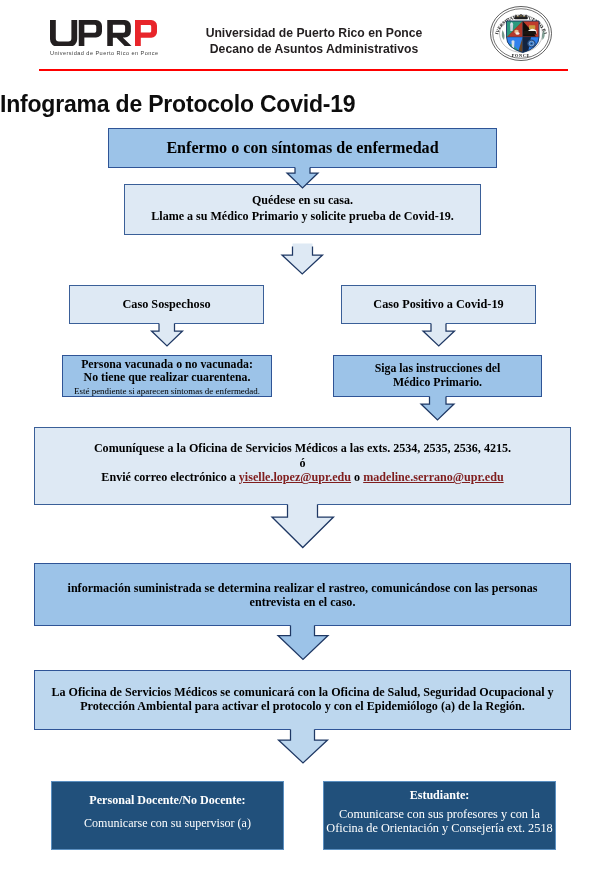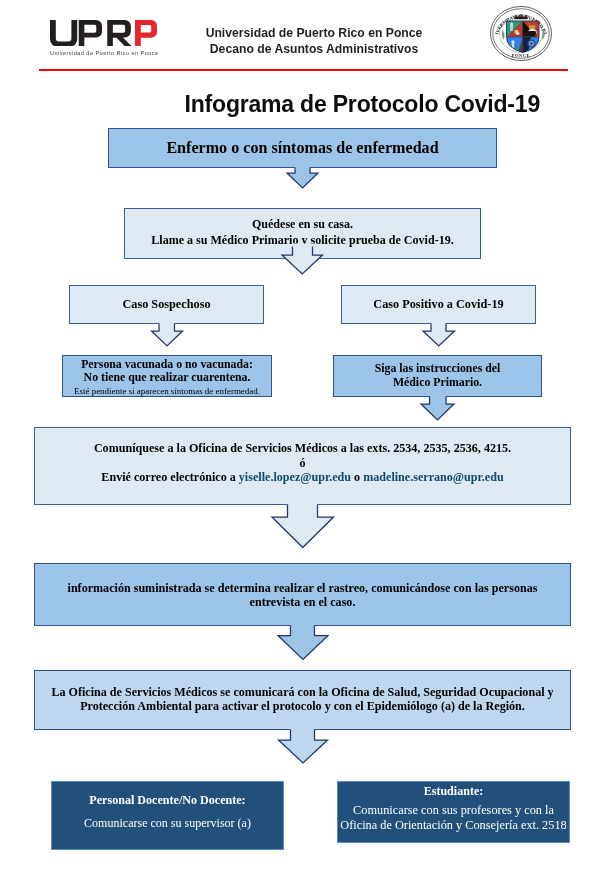--- a/index.html
+++ b/index.html
@@ -15,21 +15,21 @@
       letter-spacing:0.46px;color:#3c3c3c;margin-top:3.3px;white-space:nowrap;}
 
   #hdr-text{left:149px;top:24.5px;width:330px;text-align:center;
       font-family:"Liberation Sans",sans-serif;font-weight:bold;font-size:12.2px;
       line-height:16px;color:#231f20;}
 
   #seal{left:490px;top:6px;width:62px;height:55px;}
 
   #redline{left:38.5px;top:68.6px;width:529px;height:2.4px;background:#fe0000;}
 
-  #title{left:0;top:91px;width:540px;text-align:right;
+  #title{left:0;top:91px;width:540px;text-align:left;
       font-family:"Liberation Sans",sans-serif;font-weight:bold;font-size:23px;
       color:#0d0d0d;letter-spacing:-0.2px;}
 
   
   .box{position:absolute;box-sizing:border-box;display:flex;flex-direction:column;
        align-items:center;justify-content:center;text-align:center;color:#000;}
   .bMid{background:#9cc3e8;border:1.5px solid #2f5496;}
   .bLight{background:#dee9f4;border:1.5px solid #3a5f98;}
   .bMid2{background:#bdd7ee;border:1.5px solid #2f5496;}
   .bDark{background:#21507b;border:0.7px solid #5b8fc0;color:#ffffff;}
@@ -37,21 +37,21 @@
   .l1{font-weight:bold;font-size:16.1px;line-height:18px;}
   .l2{font-weight:bold;font-size:12.05px;line-height:15.5px;}
   .l3{font-weight:bold;font-size:12.25px;line-height:15px;}
   .l4{font-size:8.95px;line-height:13.1px;font-weight:normal;}
   .l5{font-weight:bold;font-size:11.8px;line-height:13.7px;}
   .l6{font-weight:bold;font-size:12.1px;line-height:14.4px;}
   .l7{font-weight:bold;font-size:12.1px;line-height:14px;white-space:nowrap;}
   .dk-t{font-weight:bold;font-size:12.08px;line-height:14px;}
   .dk-b{font-weight:normal;font-size:12.02px;line-height:14px;}
 
-  .mail{color:#0c4a6e;}
+  .mail{color:#7f1d1d;text-decoration:underline;}
   .sep{height:9px;}
   .sep2{height:5.2px;}
   .dk-b2{font-weight:normal;font-size:12.3px;line-height:14.5px;}
 
   
   #arrows{position:absolute;left:0;top:0;width:610px;height:875px;z-index:3;pointer-events:none;}
   .box{z-index:2;}
 </style>
 </head>
 <body>
@@ -183,21 +183,21 @@
   </div>
 
   <div class="abs" id="redline"></div>
 
   <div class="abs" id="title">Infograma de Protocolo Covid-19</div>
 
   <div class="box bMid" style="left:108px;top:128px;width:389px;height:40px;">
     <div class="l1">Enfermo o con síntomas de enfermedad</div>
   </div>
 
-  <div class="box bLight" style="left:124px;top:208px;width:357px;height:51px;padding-bottom:2px;">
+  <div class="box bLight" style="left:124px;top:184px;width:357px;height:51px;padding-bottom:2px;">
     <div class="l2">Quédese en su casa.</div>
     <div class="l2">Llame a su Médico Primario y solicite prueba de Covid-19.</div>
   </div>
 
   <div class="box bLight" style="left:69px;top:285px;width:195px;height:39px;">
     <div class="l3">Caso Sospechoso</div>
   </div>
 
   <div class="box bLight" style="left:341px;top:285px;width:195px;height:39px;">
     <div class="l3">Caso Positivo a Covid-19</div>
@@ -229,20 +229,20 @@
     <div class="l7">La Oficina de Servicios Médicos se comunicará con la Oficina de Salud, Seguridad Ocupacional y</div>
     <div class="l7">Protección Ambiental para activar el protocolo y con el Epidemiólogo (a) de la Región.</div>
   </div>
 
   <div class="box bDark" style="left:51px;top:781px;width:233px;height:69px;padding-bottom:9px;">
     <div class="dk-t">Personal Docente/No Docente:</div>
     <div class="sep"></div>
     <div class="dk-b">Comunicarse con su supervisor (a)</div>
   </div>
 
-  <div class="box bDark" style="left:337px;top:781px;width:233px;height:62px;padding-bottom:7.5px;">
+  <div class="box bDark" style="left:323px;top:781px;width:233px;height:69px;padding-bottom:7.5px;">
     <div class="dk-t">Estudiante:</div>
     <div class="sep2"></div>
     <div class="dk-b2">Comunicarse con sus profesores y con la</div>
     <div class="dk-b2">Oficina de Orientación y Consejería ext. 2518</div>
   </div>
 
 </div>
 
 </body></html>

